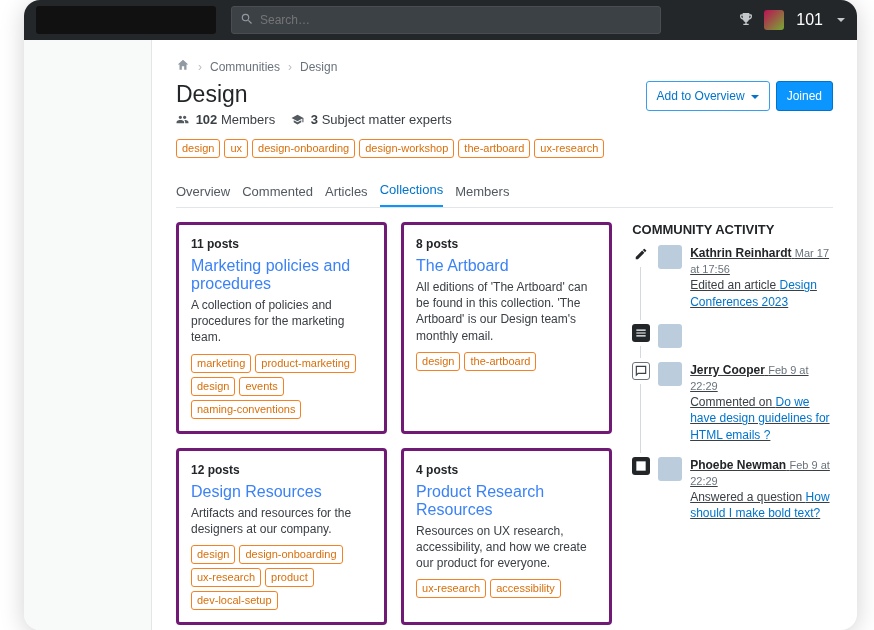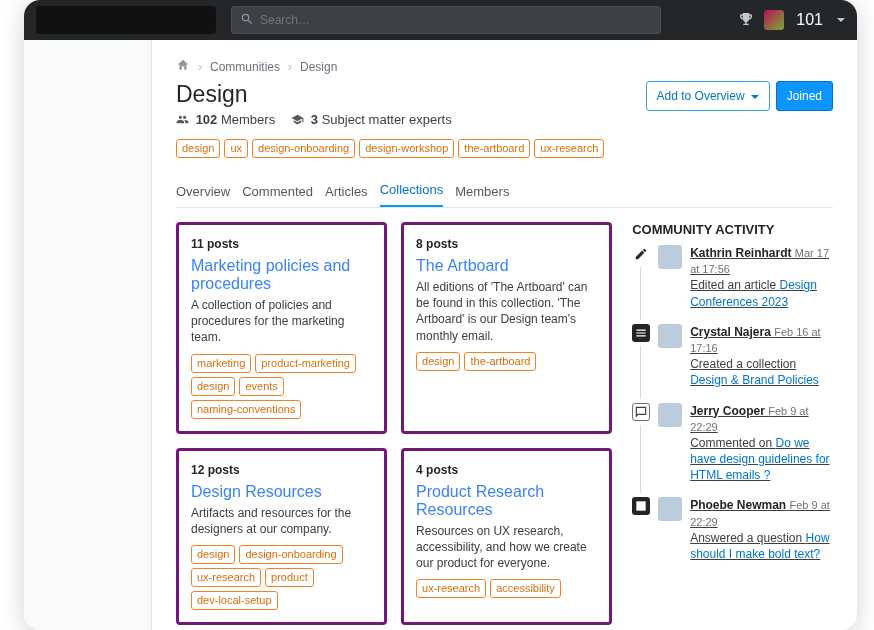--- a/index.html
+++ b/index.html
@@ -223,21 +223,20 @@
                 <div class="act-body"><span class="act-name">Kathrin Reinhardt</span> <span class="act-date">Mar 17 at 17:56</span><br><span>Edited an article </span><span class="act-link">Design Conferences 2023</span></div>
               </div>
               <div class="act-item">
                 <div class="timeline"></div>
                 <div class="act-icon dark">
                   <svg viewBox="0 0 24 24">
                     <path d="M4 6h16v2H4zm0 5h16v2H4zm0 5h16v2H4z"></path>
                   </svg>
                 </div>
                 <div class="act-avatar"></div>
-                <div class="act-body"><span class="act-name">Crystal Najera</span> <span class="act-date">Feb 16 at 17:16</span><br><span>Created a collection </span><span class="act-link">Design &amp; Brand Policies</span></div>
               </div>
               <div class="act-item">
                 <div class="timeline"></div>
                 <div class="act-icon outline">
                   <svg viewBox="0 0 24 24">
                     <path d="M4 4h16v12H7l-3 3V4z" fill="none" stroke="currentColor" stroke-width="2"></path>
                   </svg>
                 </div>
                 <div class="act-avatar"></div>
                 <div class="act-body"><span class="act-name">Jerry Cooper</span> <span class="act-date">Feb 9 at 22:29</span><br><span>Commented on </span><span class="act-link">Do we have design guidelines for HTML emails ?</span></div>

